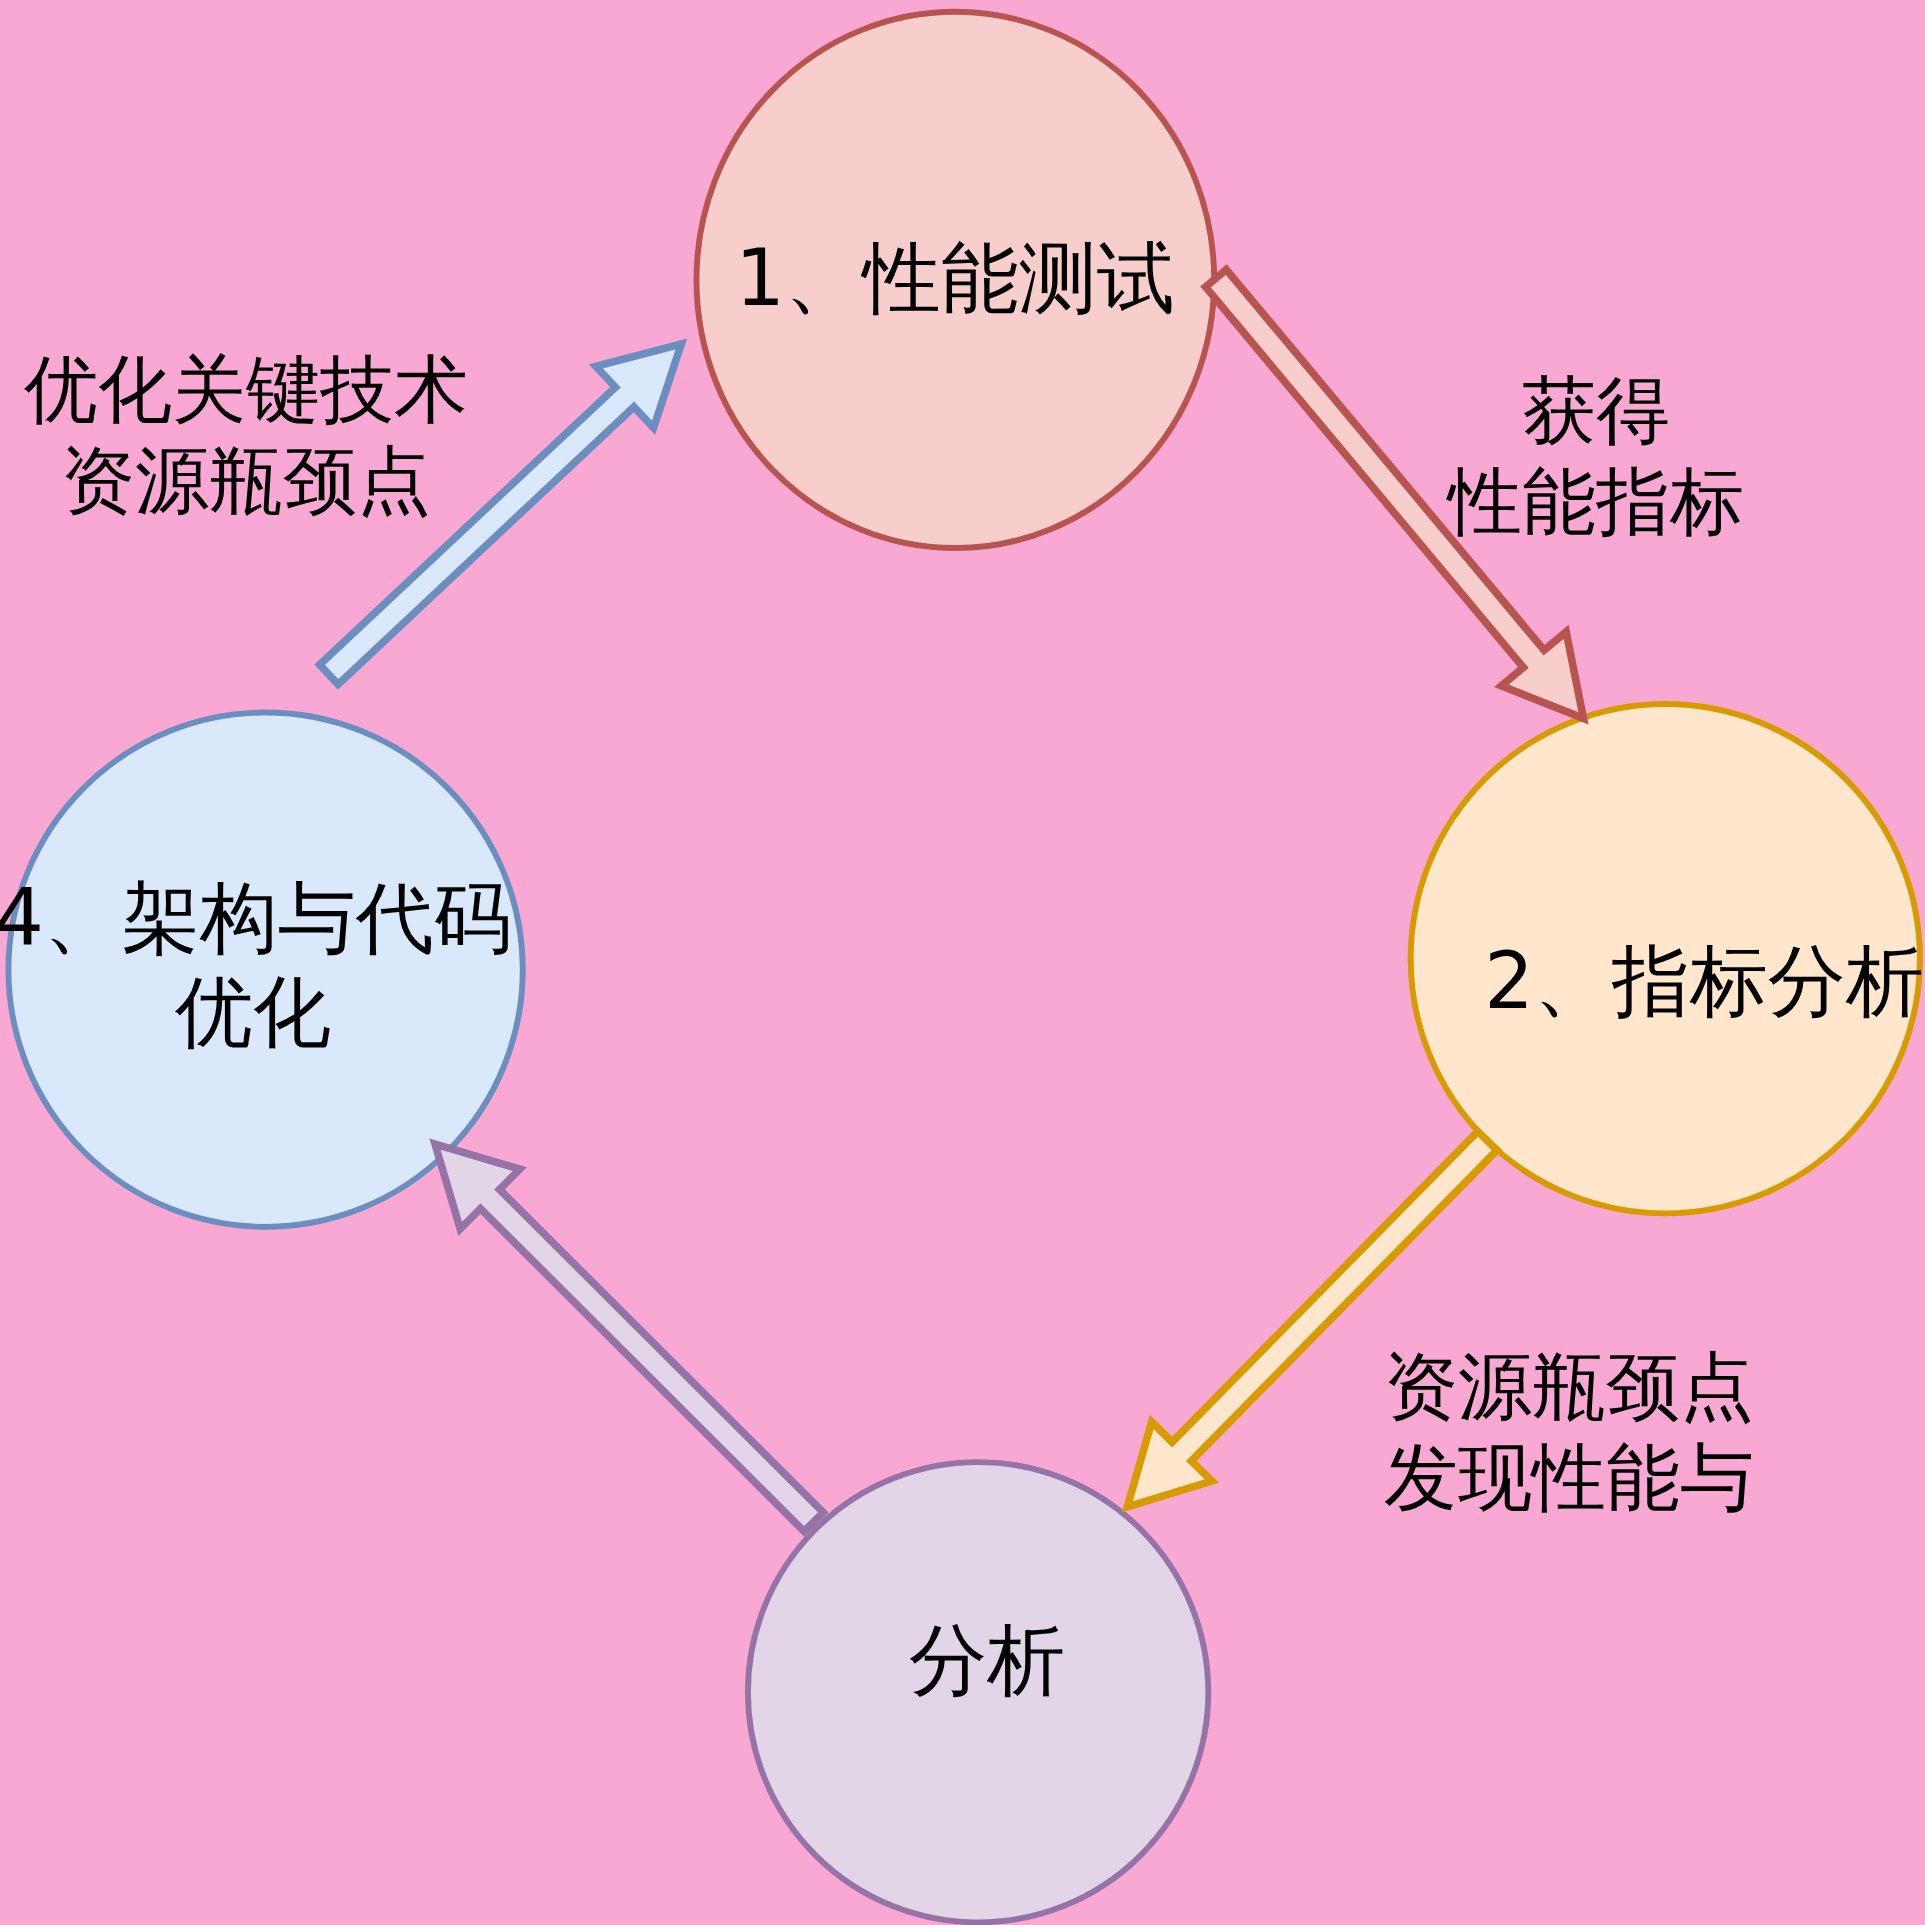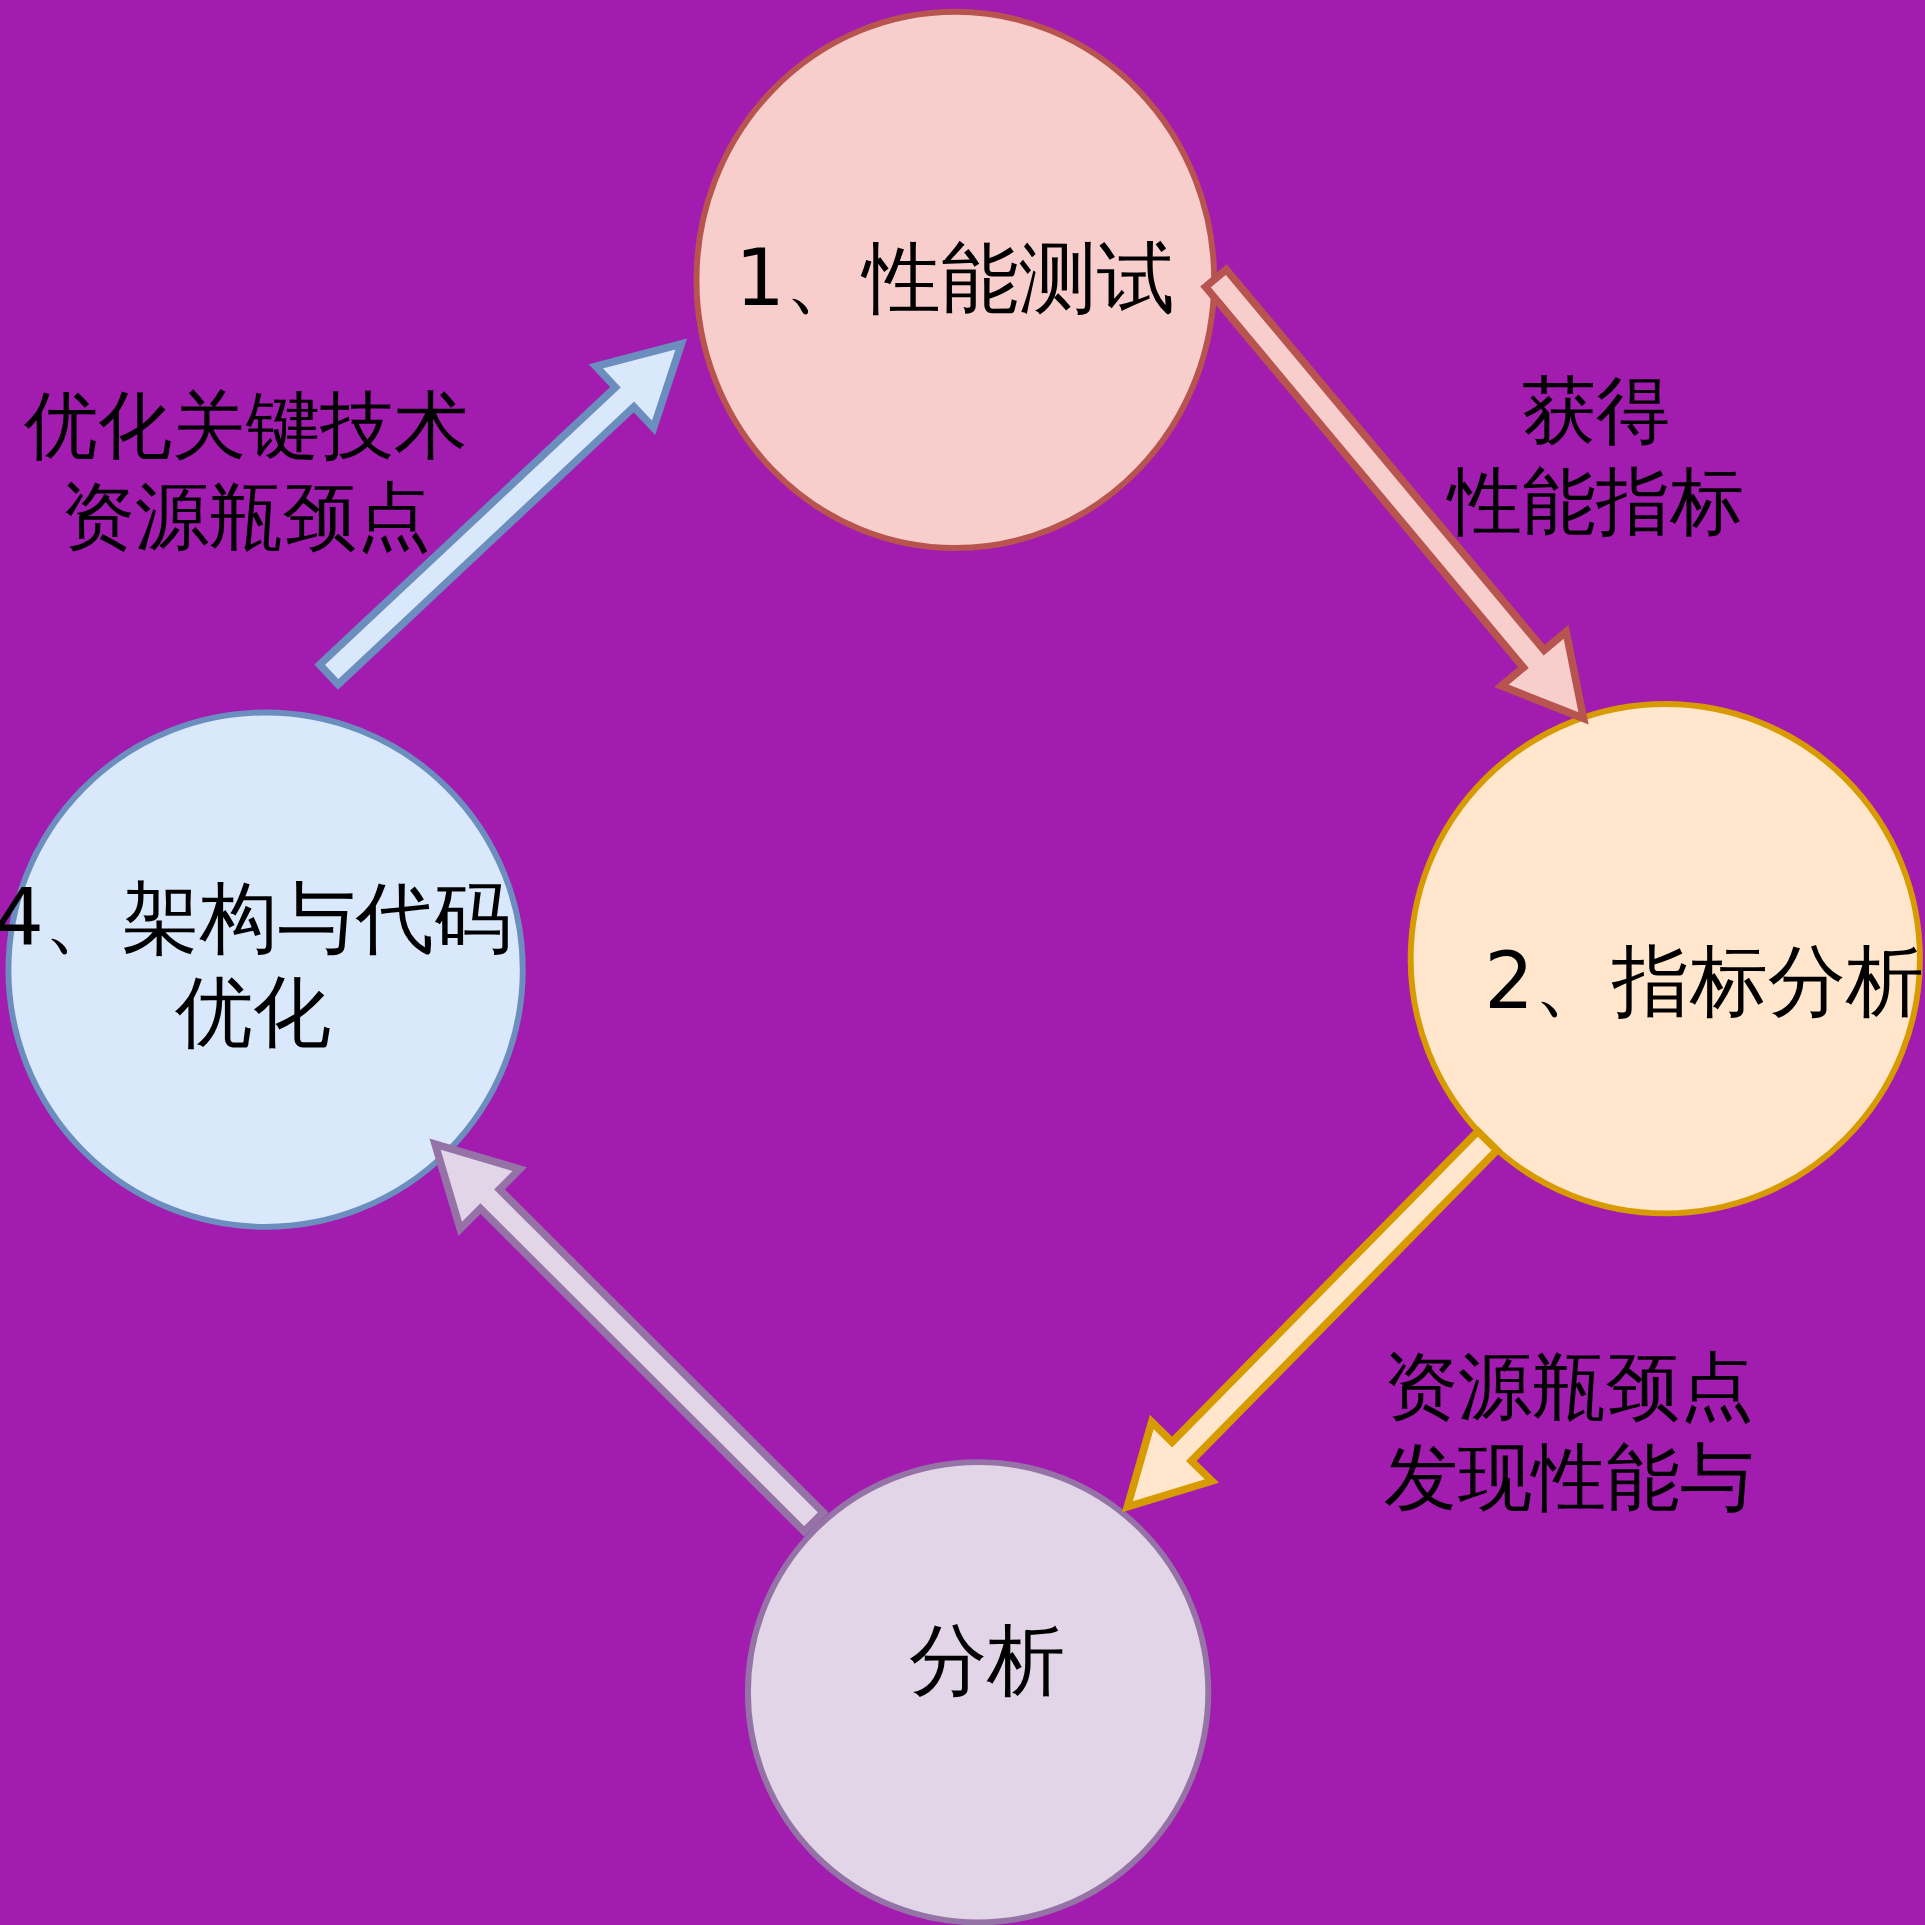--- a/index.html
+++ b/index.html
@@ -8,21 +8,21 @@
     background: #ffffff;
     width: 1925px;
     height: 1925px;
     overflow: hidden;
     font-family: "DejaVu Sans", sans-serif;
   }
   #canvas {
     position: relative;
     width: 1925px;
     height: 1925px;
-    background: #a21caf;
+    background: #f9a8d4;
   }
   #diagram-svg {
     position: absolute;
     left: 0;
     top: 0;
     width: 1925px;
     height: 1925px;
   }
   .node-label {
     position: absolute;
@@ -88,19 +88,19 @@
   </div>
 
   <div class="edge-label" style="left:1596px; top:428px;margin-top:28px;">
     <div class="line">获得</div>
     <div class="line">性能指标</div>
   </div>
   <div class="edge-label" style="left:1569px; top:1432px;">
     <div class="line">资源瓶颈点</div>
     <div class="line">发现性能与</div>
   </div>
-  <div class="edge-label" style="left:246px; top:435px;margin-top:36px;">
+  <div class="edge-label" style="left:246px; top:435px;">
     <div class="line">优化关键技术</div>
     <div class="line">资源瓶颈点</div>
   </div>
 
 </div>
 
 
 </body></html>

